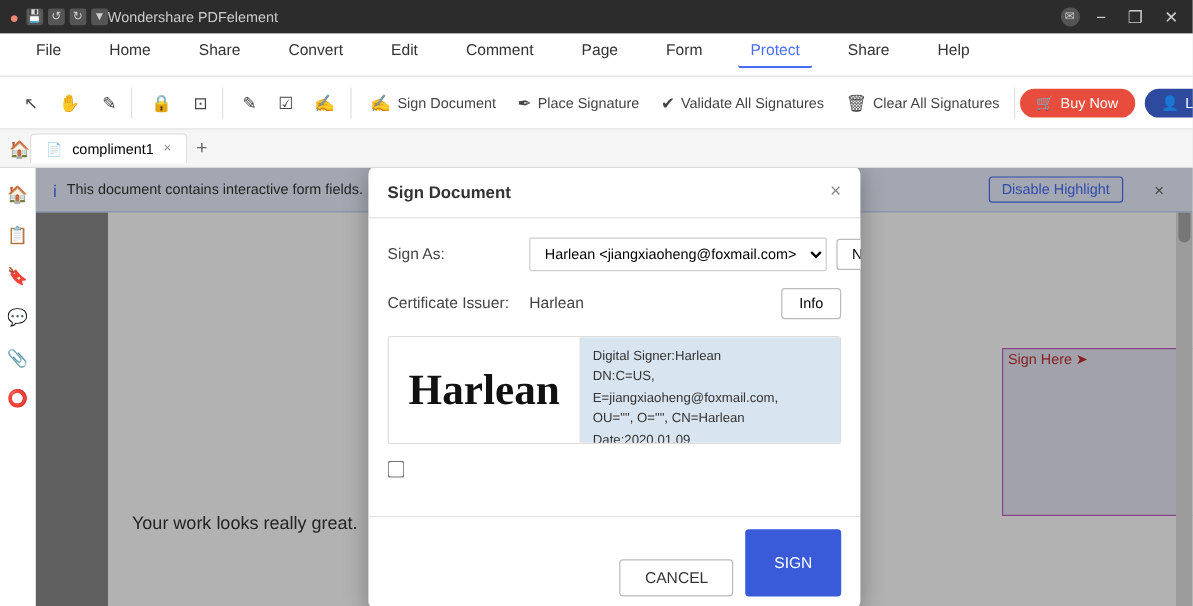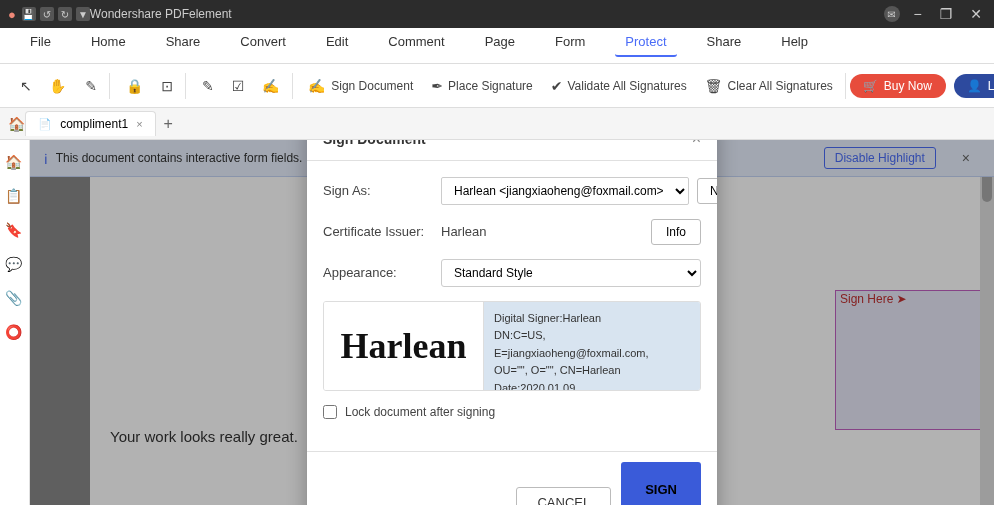--- a/index.html
+++ b/index.html
@@ -331,22 +331,22 @@
       color: #333;
       margin-top: 25px;
     }
     .btn-sign {
       background: #3a5bd9;
       border: none;
       border-radius: 3px;
       padding: 7px 24px;
       font-size: 13px;
       cursor: pointer;
-      color: #000000;
-      font-weight: 700;
+      color: #ffffff;
+      font-weight: 400;
     }
 
     .scrollbar-right {
       position: absolute;
       right: 0;
       top: 140px;
       width: 14px;
       bottom: 0;
       background: #e0e0e0;
     }
@@ -511,44 +511,37 @@
           </select>
           <button class="btn-new-id">New ID</button>
         </div>
 
         <div class="form-row">
           <label class="form-label">Certificate Issuer:</label>
           <span class="cert-issuer" style="flex:1;">Harlean</span>
           <button class="btn-info">Info</button>
         </div>
 
-        <div class="appearance-row">
-          <label class="appearance-label">Appearance:</label>
-          <select class="appearance-select">
-            <option>Standard Style</option>
-          </select>
-        </div>
 
         <div class="signature-preview">
           <div class="sig-name-area">
             <span class="sig-name-text">Harlean</span>
           </div>
           <div class="sig-details">
             <div>Digital Signer:Harlean</div>
             <div>DN:C=US,</div>
             <div>E=jiangxiaoheng@foxmail.com,</div>
             <div>OU="", O="", CN=Harlean</div>
             <div>Date:2020.01.09</div>
 
           </div>
         </div>
 
         <div class="lock-row">
           <input type="checkbox" class="lock-checkbox" style="">
-          <label class="lock-label">Lock document after signing</label>
         </div>
       </div>
       <div class="dialog-footer">
         <button class="btn-cancel">CANCEL</button>
         <button class="btn-sign">SIGN</button>
       </div>
     </div>
   </div>
 </div>
 

